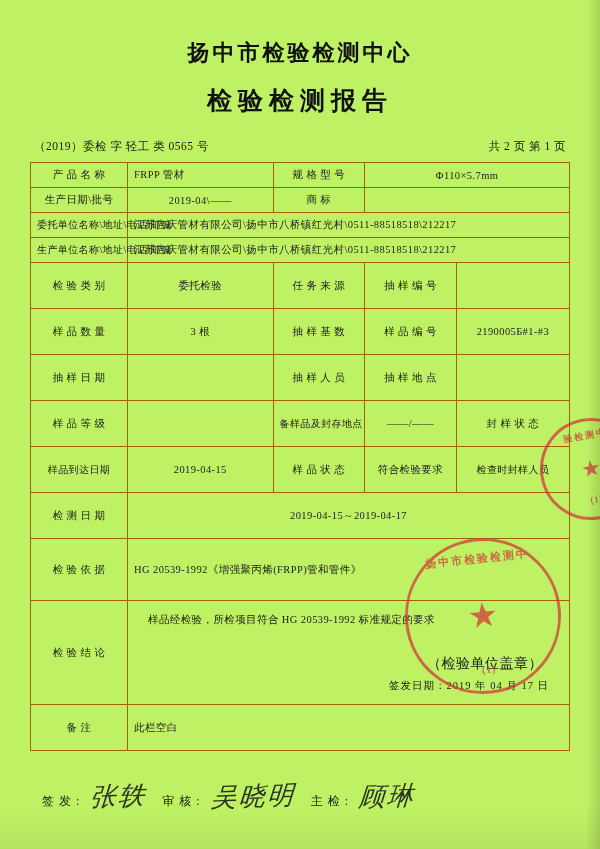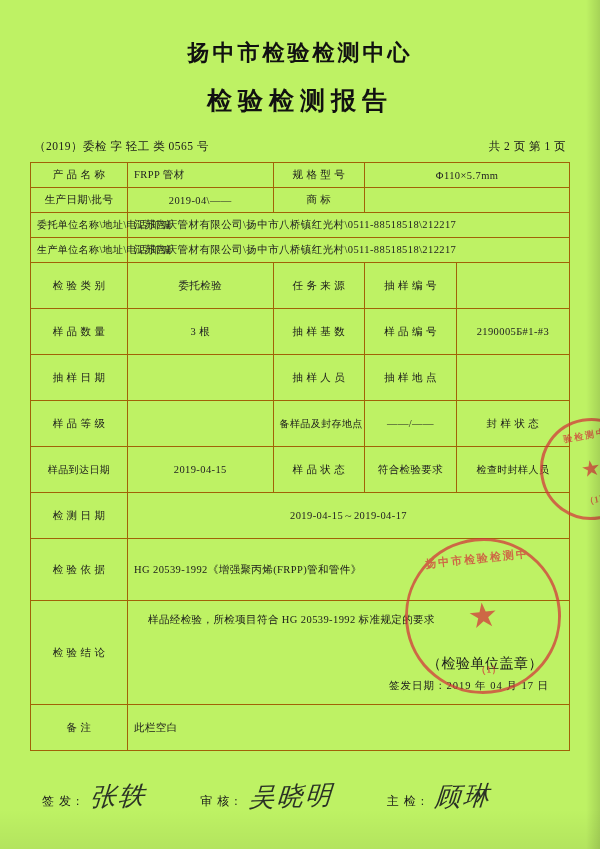--- a/index.html
+++ b/index.html
@@ -109,21 +109,20 @@
   .blank-note { padding-left: 10px; }
 
   
   .sign-row {
     display: flex;
     align-items: center;
     margin: 18px 42px 0 42px;
     font-size: 12px;
     letter-spacing: 1px;
     height: 54px;
-    gap: 38px;
   }
   .sign-item {
     display: flex;
     align-items: baseline;
     margin-right: 6px;
   }
   .sign-label { white-space: nowrap; }
   .handwrite {
     font-family: "DejaVu Serif", serif;
     font-style: italic;

